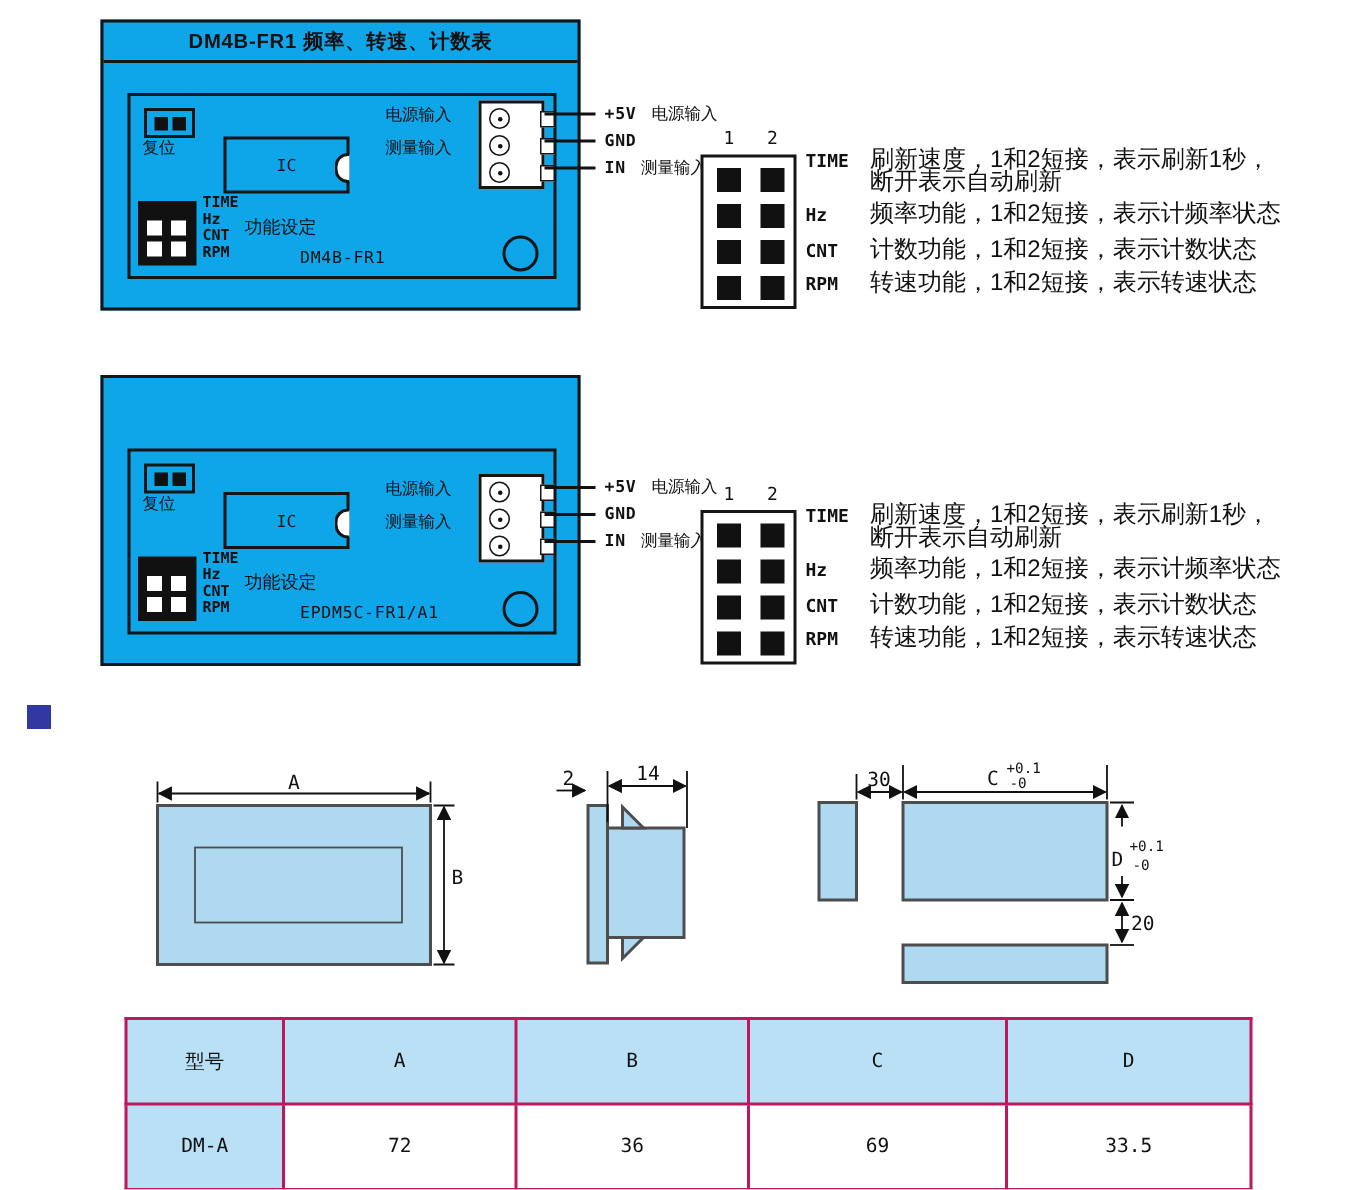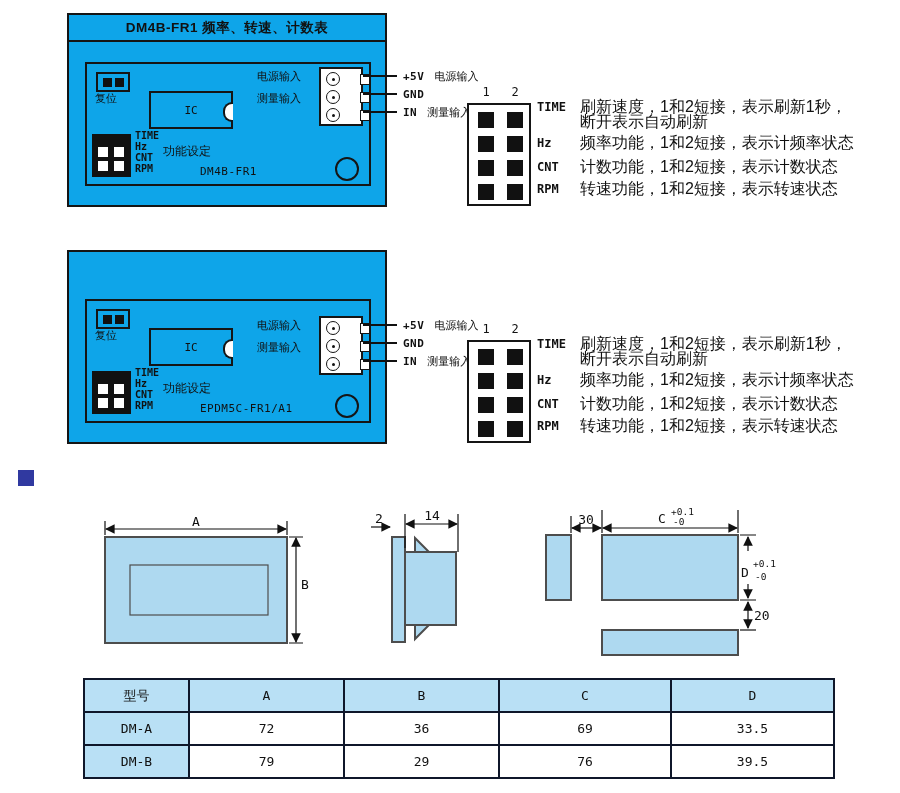--- a/index.html
+++ b/index.html
@@ -68,22 +68,22 @@
   .drawings-svg{position:absolute;left:0;top:497px;}
   .blu{fill:#aed9f0;stroke:#4d4d4d;stroke-width:2;}
   .blu-thin{fill:none;stroke:#4d4d4d;stroke-width:1.2;}
   .dimline{stroke:#111;stroke-width:1.2;fill:none;}
   .dim{font-family:"DejaVu Sans Mono","Liberation Mono",monospace;font-size:13px;fill:#111;}
   .tol{font-family:"DejaVu Sans Mono","Liberation Mono",monospace;font-size:9.5px;fill:#111;}
 
   
   .spec-table{position:absolute;left:83px;top:678px;border-collapse:collapse;table-layout:fixed;
               font-size:13px;}
-  .spec-table td,.spec-table th{border:2px solid #0f172a;height:23px;text-align:center;vertical-align:middle;
-              padding:4px;font-weight:normal;}
+  .spec-table td,.spec-table th{border:2px solid #be185d;height:23px;text-align:center;vertical-align:middle;
+              padding:16px;font-weight:normal;}
   .spec-table .hd{background:#b9e0f5;}
   .spec-table .num{font-family:"DejaVu Sans Mono","Liberation Mono",monospace;}
 </style>
 </head>
 <body>
 
 <div class="canvas">
 
   <div class="device dev1">
     <div class="dev-box">

